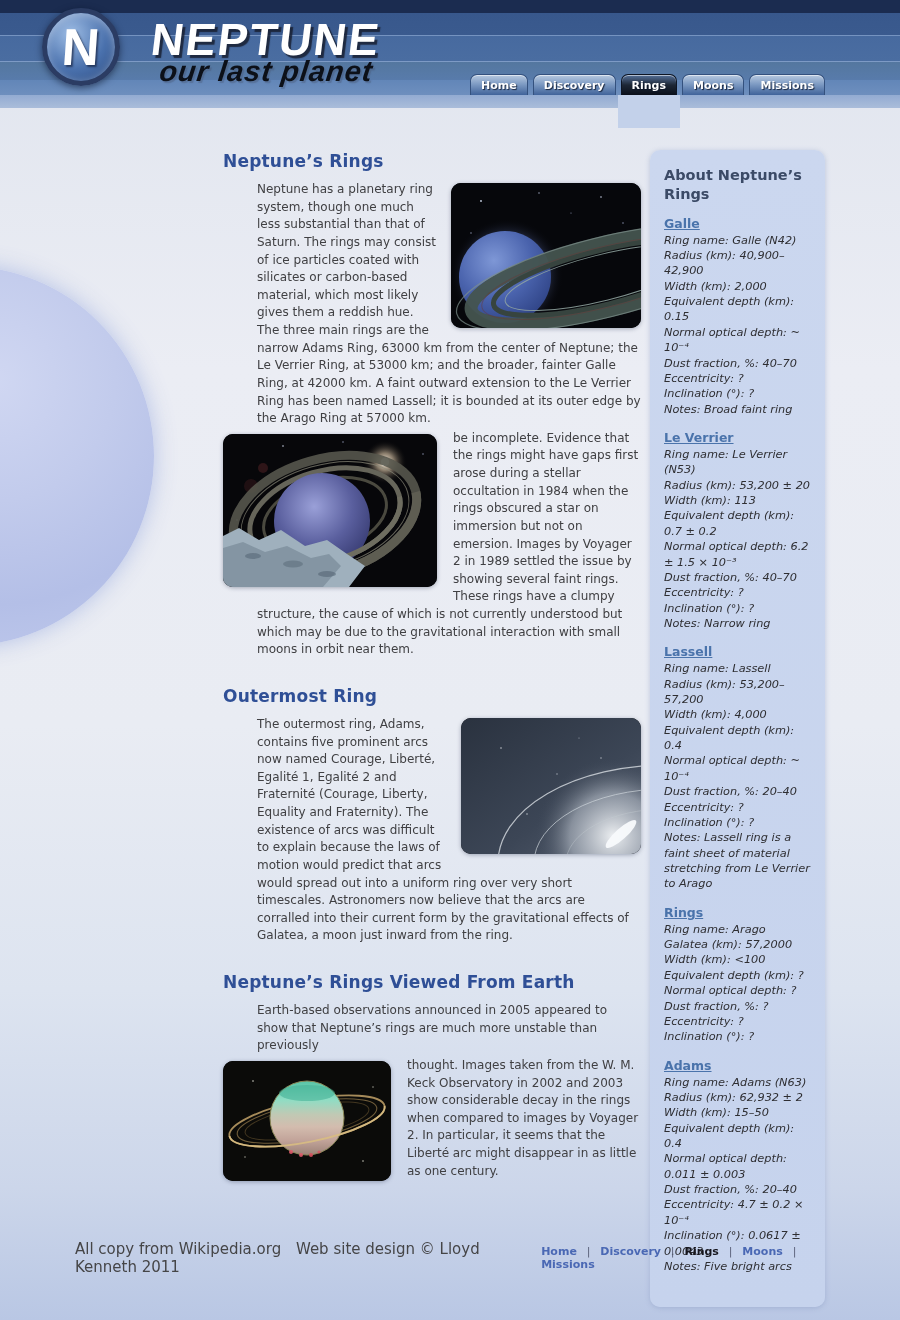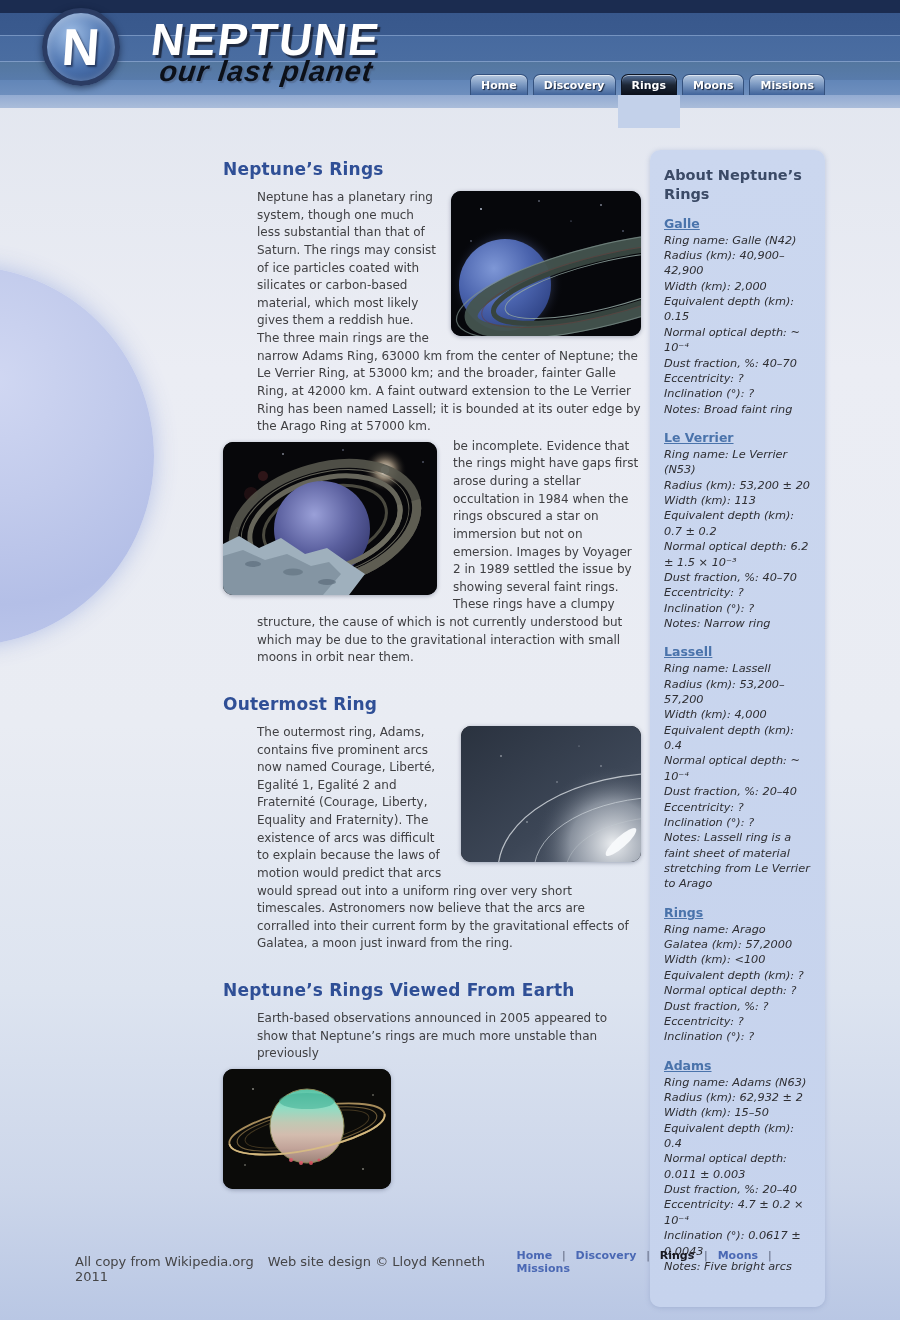--- a/index.html
+++ b/index.html
@@ -81,21 +81,21 @@
       #d0d7f2 0%, #c2cbec 35%, #b4bfe7 65%, #bfc9ec 88%, #c9d2ef 100%);
     box-shadow: 0 0 22px rgba(175,188,228,.9);
   }
 
   
   .main-col { position:absolute; left:223px; top:143px; width:418px; }
   .main-col h2 {
     font-size:17px; font-weight:bold; color:#2f4f96;
     margin:25px 0 10px; letter-spacing:.2px;
   }
-  .main-col section:first-child h2 { margin-top:16px; }
+  .main-col section:first-child h2 { margin-top:8px; }
   .para {
     font-size:12px; color:#404043; line-height:1.47; margin-bottom:2px;margin-left:34px;
   }
   .photo {
     border-radius:10px; overflow:hidden; background:#000;
     box-shadow: 0 1px 4px rgba(30,40,70,.35);
     line-height:0;
   }
   .photo svg { display:block; }
   .float-right { float:right; margin:2px 0 8px 14px; }
@@ -118,21 +118,21 @@
   .ring-name {
     font-size:12.5px; font-weight:bold; color:#4a73ab; margin-bottom:2px;text-decoration:underline;
   }
   .fact { font-size:11.3px; color:#2e2e32; line-height:1.36;font-style:italic; }
 
   
   .page-footer {
     position:absolute; left:75px; top:1240px; width:750px;
     display:flex; justify-content:space-between; align-items:center;
   }
-  .copyright { font-size:13px; color:#454547;margin-top:14px; }
+  .copyright { font-size:15px; color:#454547; }
   .copyright span { margin-right:10px; }
   .footer-links { font-size:11px; font-weight:bold; }
   .footer-links a { color:#4a68b4; text-decoration:none; margin:0 4px; }
   .footer-links a.current { color:#17171f; }
   .sep { color:#5a627a; font-weight:normal; margin:0 2px; }
 </style>
 </head>
 <body>
 
 <div class="page">
@@ -311,20 +311,21 @@
           <ellipse cx="84" cy="32" rx="28" ry="8" fill="#3fae93" opacity=".55"></ellipse>
           <g transform="rotate(-11 84 60)" fill="none" clip-path="url(#low4)">
             <ellipse cx="84" cy="60" rx="79" ry="21" stroke="#d8bc82" stroke-width="1.8" opacity=".9"></ellipse>
           </g>
           <circle cx="68" cy="91" r="2" fill="#e05a6a" opacity=".9"></circle>
             <circle cx="78" cy="94" r="2" fill="#e05a6a" opacity=".9"></circle>
           <circle cx="88" cy="94" r="2" fill="#d8505f" opacity=".9"></circle>
             <circle cx="96" cy="91" r="1.6" fill="#d8505f" opacity=".8"></circle>
         </svg>
       </div>
+      <p class="para">thought. Images taken from the W. M. Keck Observatory in 2002 and 2003 show considerable decay in the rings when compared to images by Voyager 2. In particular, it seems that the Liberté arc might disappear in as little as one century.</p>
     </section>
 
   </div>
 
   <aside class="sidebar">
     <div class="sidebar-title">About Neptune’s Rings</div>
 
     <div class="ring-block">
       <div class="ring-name">Galle</div>
       <div class="fact">Ring name: Galle (N42)</div>

